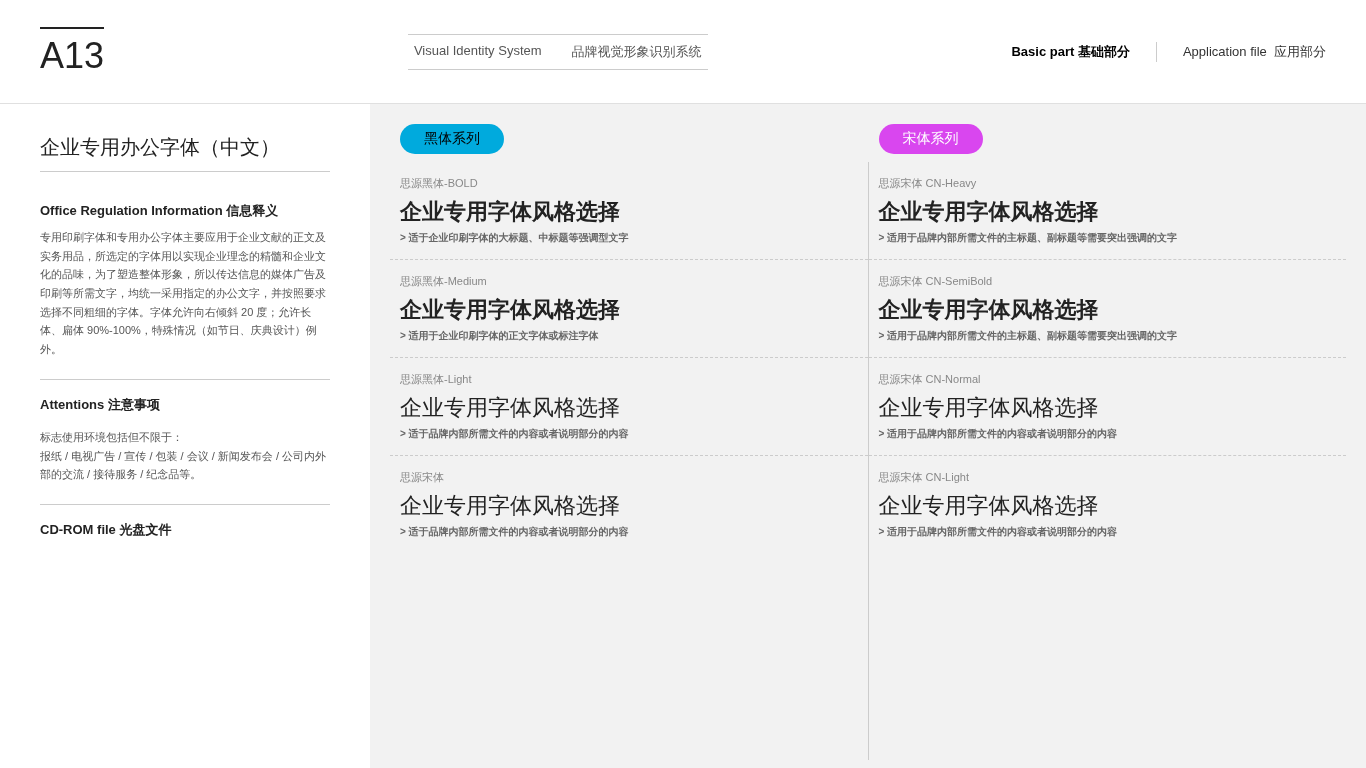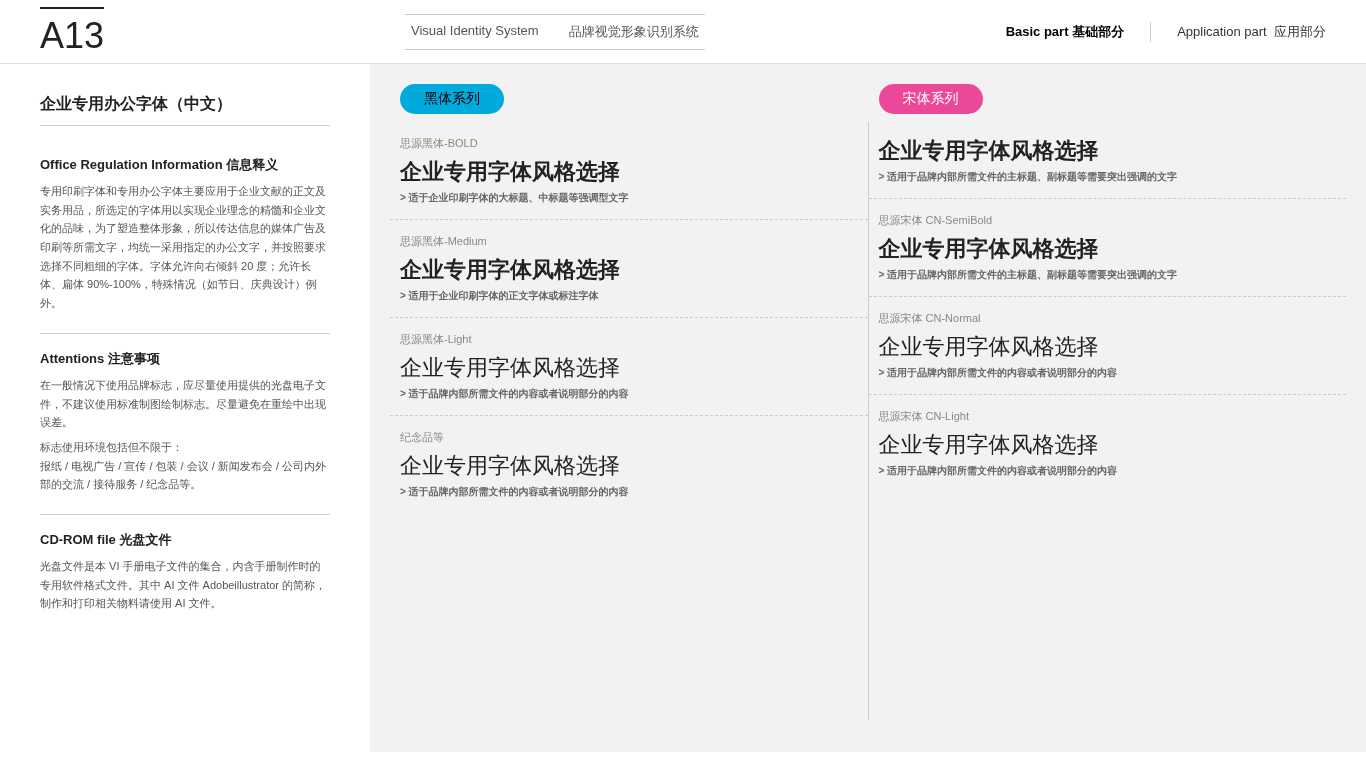--- a/index.html
+++ b/index.html
@@ -10,21 +10,21 @@
       font-family: 'Arial', sans-serif;
       overflow: hidden;
     }
 
     
     .top-header {
       display: flex;
       align-items: center;
       justify-content: space-between;
       padding: 0 40px;
-      height: 64px;
+      height: 104px;
       border-bottom: 1px solid #e0e0e0;
     }
     .page-id {
       font-size: 36px;
       font-weight: 300;
       color: #222;
       border-top: 2px solid #222;
       padding-top: 6px;
     }
     .header-center {
@@ -84,23 +84,23 @@
     }
 
     
     .left-panel {
       width: 370px;
       padding: 30px 40px;
       flex-shrink: 0;
       overflow: hidden;
     }
     .left-page-title {
-      font-size: 16px;
+      font-size: 20px;
       color: #222;
-      font-weight: 700;
+      font-weight: 400;
       margin-bottom: 30px;
       border-bottom: 1px solid #ccc;
       padding-bottom: 10px;
     }
     .left-section {
       margin-bottom: 20px;
     }
     .left-section-title {
       font-size: 13px;
       font-weight: bold;
@@ -131,21 +131,21 @@
       display: inline-block;
       background: #00aadd;
       color: #000000;
       font-size: 14px;
       padding: 6px 24px;
       border-radius: 20px;
       font-weight: 500;
     }
     .column-badge-pink {
       display: inline-block;
-      background: #ec4899;
+      background: #d946ef;
       color: white;
       font-size: 14px;
       padding: 6px 24px;
       border-radius: 20px;
       font-weight: 500;
     }
 
     .font-item {
       padding: 14px 10px 14px 10px;
       border-bottom: 1px dashed #ccc;
@@ -211,50 +211,48 @@
     </div>
     <div class="header-center-line2"></div>
   </div>
 
   <div class="header-nav">
     <span class="nav-item active">
       <span>Basic part</span>&nbsp;<span>基础部分</span>
     </span>
     <div class="nav-separator"></div>
     <span class="nav-item">
-      <span>Application part</span>&nbsp;&nbsp;<span>应用部分</span>
+      <span>Application file</span>&nbsp;&nbsp;<span>应用部分</span>
     </span>
   </div>
 </div>
 
 <div class="main-layout">
 
   <div class="left-panel">
     <div class="left-page-title">企业专用办公字体（中文）</div>
 
     <div class="left-section">
       <div class="left-section-title">Office Regulation Information 信息释义</div>
       <div class="left-section-text">专用印刷字体和专用办公字体主要应用于企业文献的正文及实务用品，所选定的字体用以实现企业理念的精髓和企业文化的品味，为了塑造整体形象，所以传达信息的媒体广告及印刷等所需文字，均统一采用指定的办公文字，并按照要求选择不同粗细的字体。字体允许向右倾斜 20 度；允许长体、扁体 90%-100%，特殊情况（如节日、庆典设计）例外。</div>
     </div>
 
     <div class="left-divider"></div>
 
     <div class="left-section">
       <div class="left-section-title">Attentions 注意事项</div>
-      <div class="left-section-text">在一般情况下使用品牌标志，应尽量使用提供的光盘电子文件，不建议使用标准制图绘制标志。尽量避免在重绘中出现误差。</div>
       <div style="height:6px"></div>
       <div class="left-section-text" style="white-space: pre-line;">标志使用环境包括但不限于：
 报纸 / 电视广告 / 宣传 / 包装 / 会议 / 新闻发布会 / 公司内外部的交流 / 接待服务 / 纪念品等。</div>
     </div>
 
     <div class="left-divider"></div>
 
     <div class="left-section">
       <div class="left-section-title">CD-ROM file 光盘文件</div>
-      <div class="left-section-text">光盘文件是本 VI 手册电子文件的集合，内含手册制作时的专用软件格式文件。其中 AI 文件 Adobeillustrator 的简称，制作和打印相关物料请使用 AI 文件。</div>
     </div>
   </div>
 
   <div class="right-panel">
 
     <div class="headers-row">
       <div style="padding: 0 10px;">
         <span class="column-badge-blue">黑体系列</span>
       </div>
       <div class="header-spacer"></div>
@@ -275,30 +273,31 @@
             <div class="font-item-label">思源黑体-Medium</div>
             <div class="font-item-demo medium">企业专用字体风格选择</div>
             <div class="font-item-desc">&gt; 适用于企业印刷字体的正文字体或标注字体</div>
           </div>
           <div class="font-item">
             <div class="font-item-label">思源黑体-Light</div>
             <div class="font-item-demo light">企业专用字体风格选择</div>
             <div class="font-item-desc">&gt; 适于品牌内部所需文件的内容或者说明部分的内容</div>
           </div>
           <div class="font-item">
-            <div class="font-item-label">纪念品等</div>
+            <div class="font-item-label">思源宋体</div>
             <div class="font-item-demo light">企业专用字体风格选择</div>
             <div class="font-item-desc">&gt; 适于品牌内部所需文件的内容或者说明部分的内容</div>
           </div>
         </div>
 
       <div class="col-divider"></div>
 
       <div class="col-right-items" id="right-font-col">
           <div class="font-item">
+            <div class="font-item-label">思源宋体 CN-Heavy</div>
             <div class="font-item-demo bold">企业专用字体风格选择</div>
             <div class="font-item-desc">&gt; 适用于品牌内部所需文件的主标题、副标题等需要突出强调的文字</div>
           </div>
           <div class="font-item">
             <div class="font-item-label">思源宋体 CN-SemiBold</div>
             <div class="font-item-demo medium">企业专用字体风格选择</div>
             <div class="font-item-desc">&gt; 适用于品牌内部所需文件的主标题、副标题等需要突出强调的文字</div>
           </div>
           <div class="font-item">
             <div class="font-item-label">思源宋体 CN-Normal</div>

